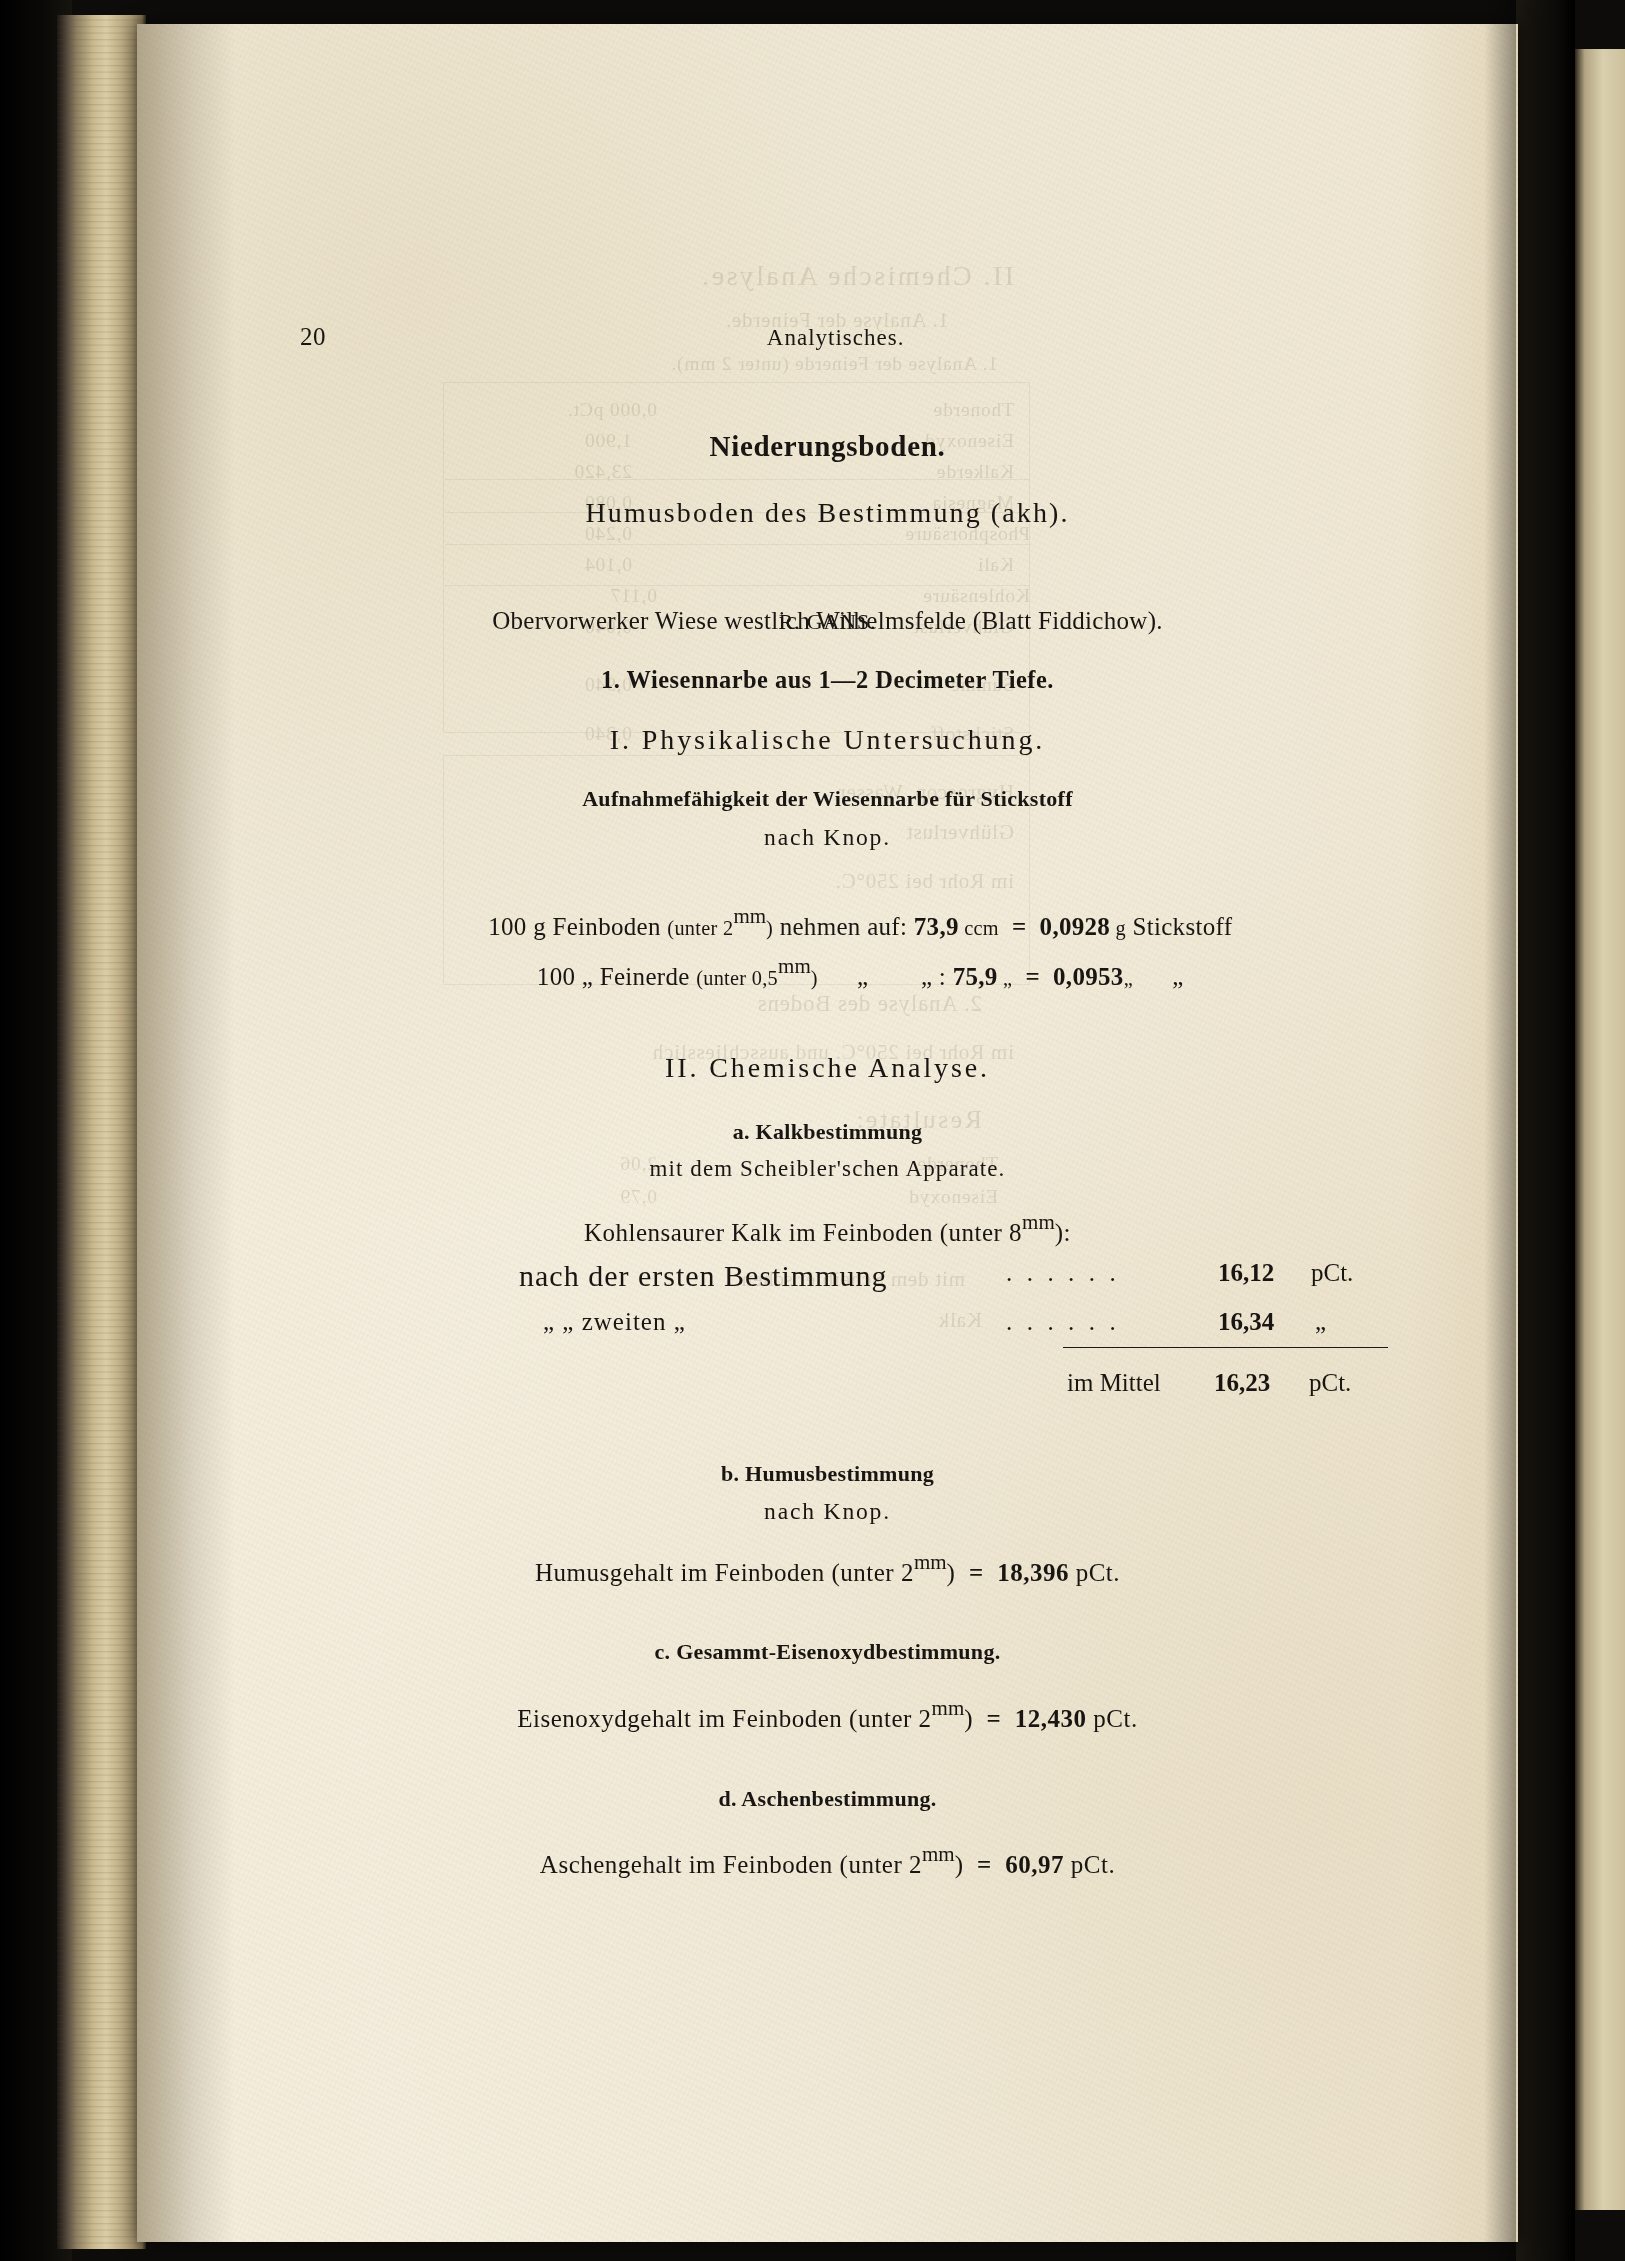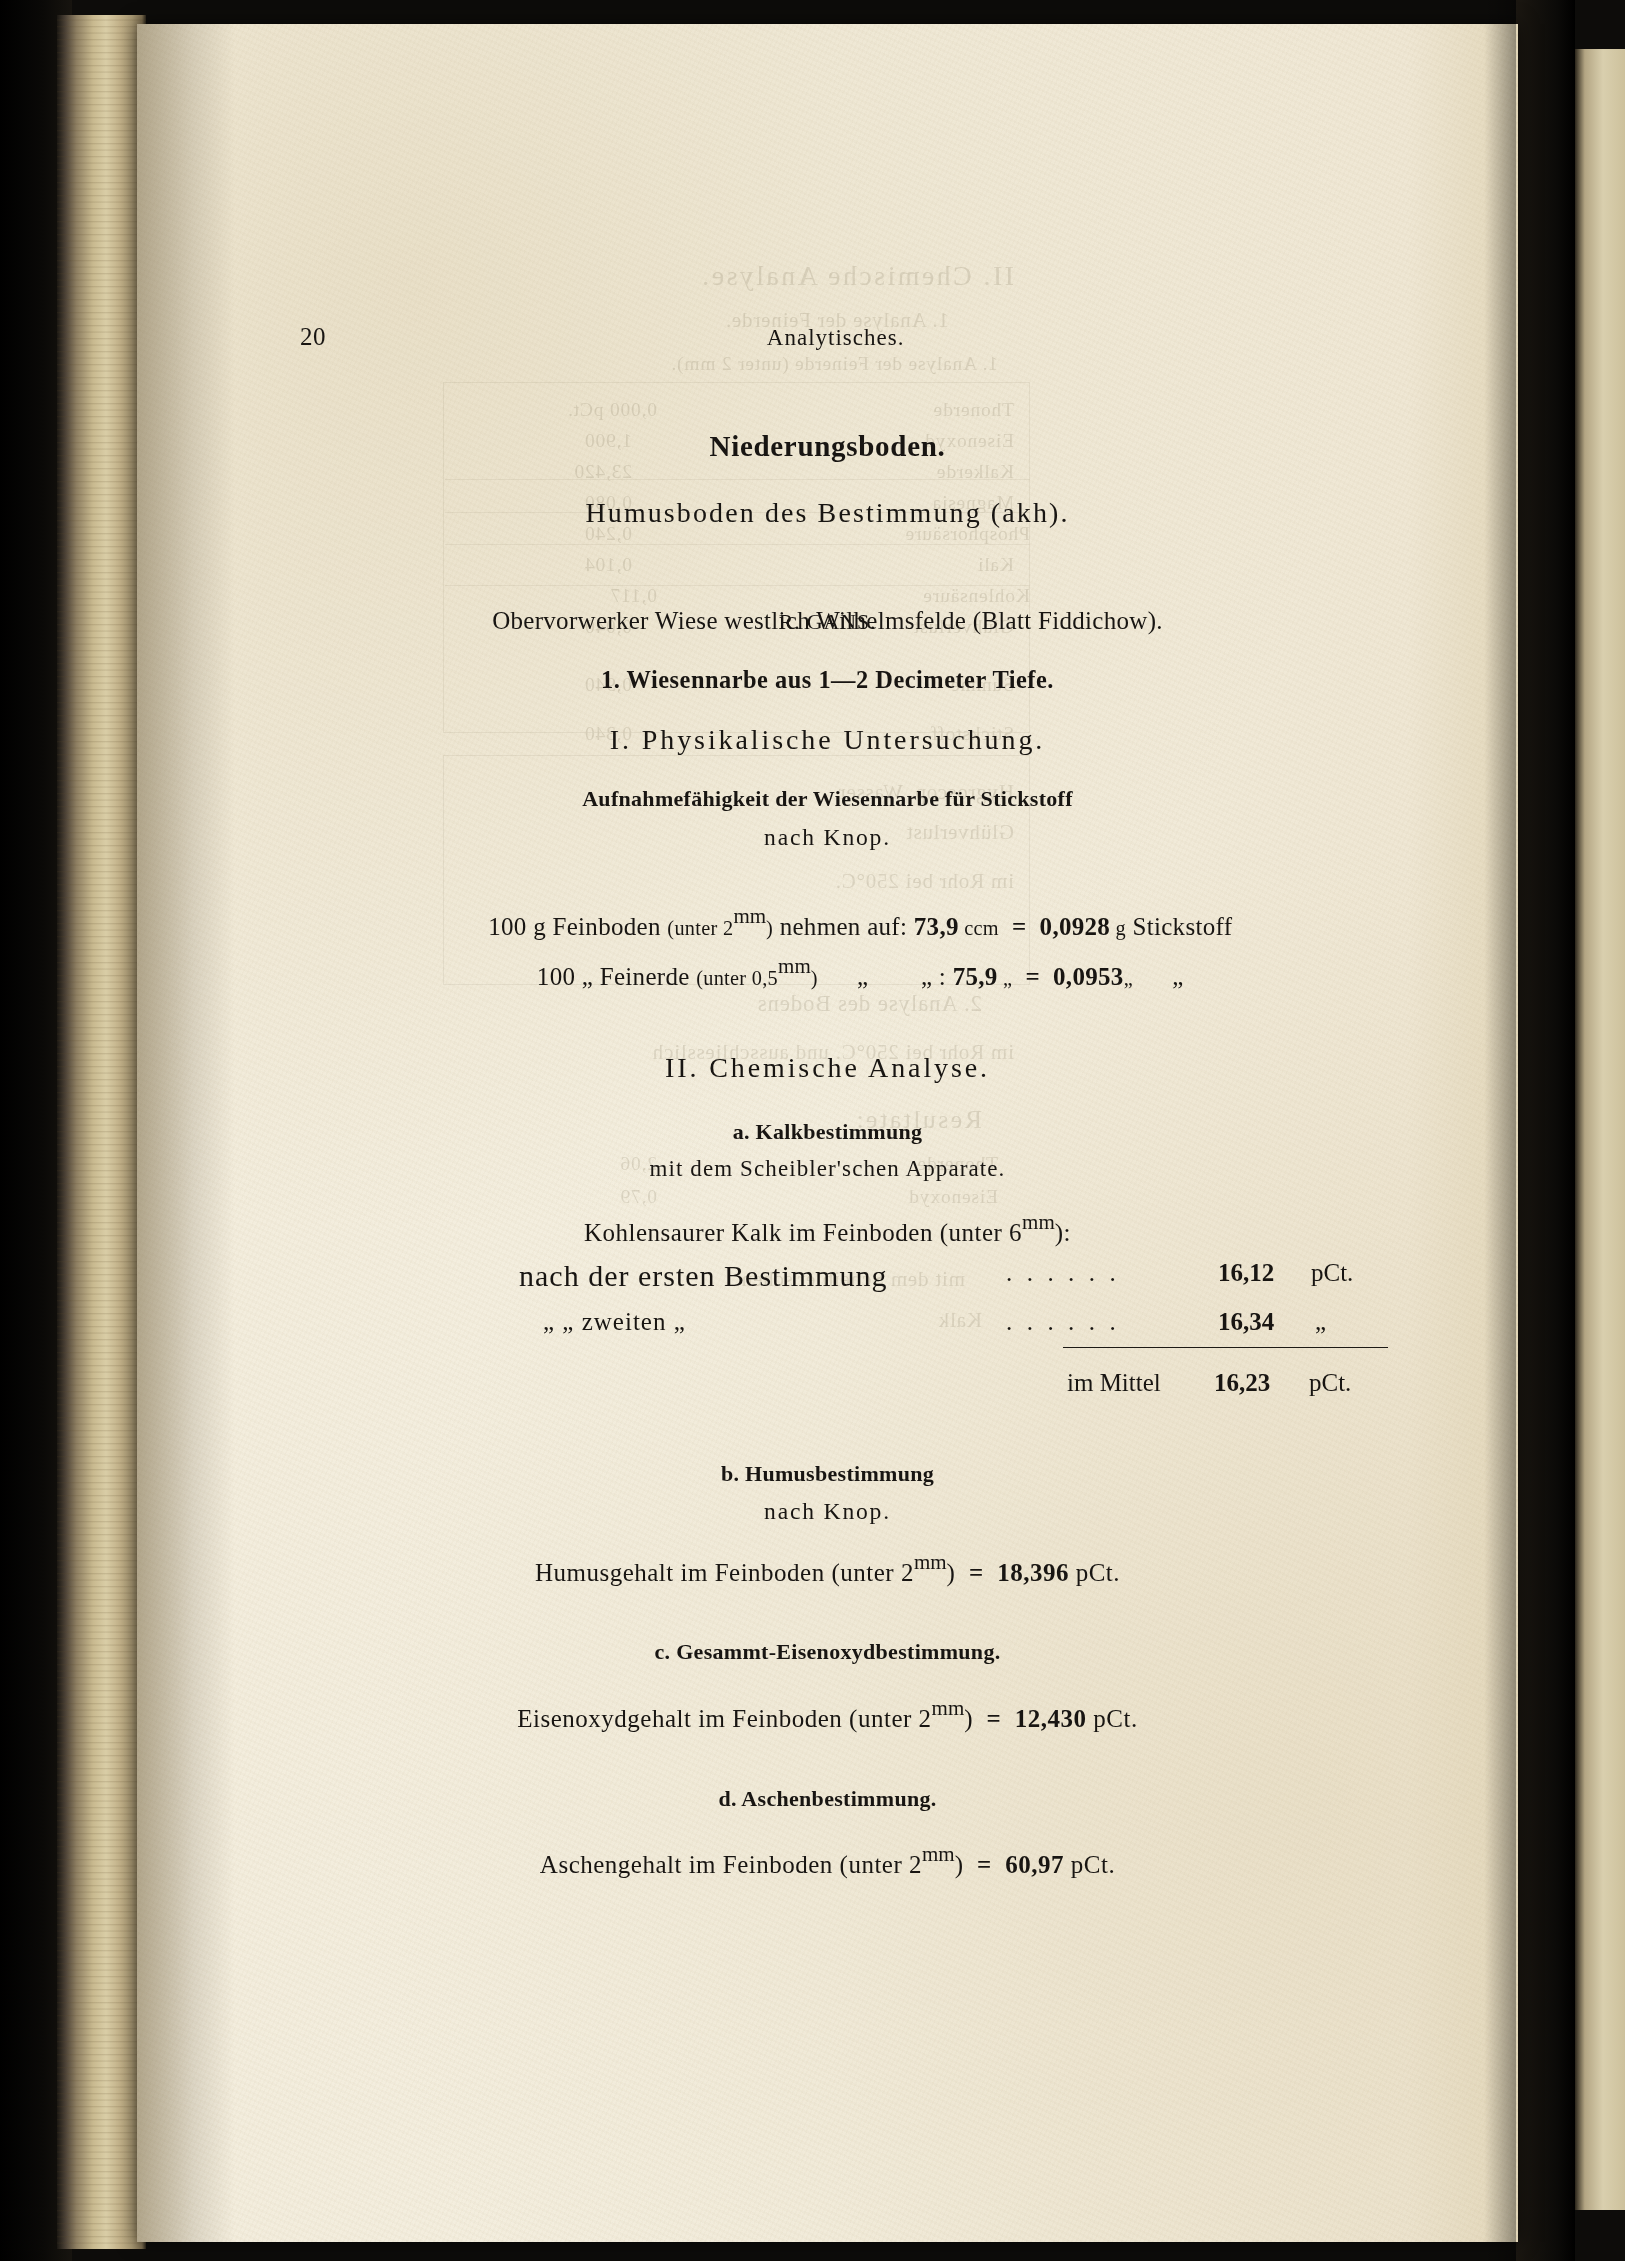--- a/index.html
+++ b/index.html
@@ -300,21 +300,21 @@
           <span>100 „</span><span> </span><span>Feinerde</span><span> </span><span class="sm">(unter 0,5</span><span class="sup">mm</span><span class="sm">)</span><span>      </span><span>„        „ :</span><span> </span><b>75,9</b><span class="sm"> </span><span class="sm">„</span><span>  </span><b>=</b><span>  </span><b>0,0953</b><span class="sm">„</span><span>      </span><span>„</span>
         </span>
       </div>
 
       <div class="blk center h-roman" style="top:1028px;">II. Chemische Analyse.</div>
 
       <div class="blk center h-small-bold" style="top:1095px;">a. Kalkbestimmung</div>
       <div class="blk center" style="top:1132px; font-size:23px; letter-spacing:1.1px;">mit dem Scheibler'schen Apparate.</div>
 
       <div class="blk" style="top:1186px; text-align:center;">
-        <span class="res-line"><span>Kohlensaurer Kalk im Feinboden (unter 6</span><span class="sup">mm</span><span>):</span></span>
+        <span class="res-line"><span>Kohlensaurer Kalk im Feinboden (unter 8</span><span class="sup">mm</span><span>):</span></span>
       </div>
 
       <div class="blk" style="top:1235px;">
         <div style="position:absolute; left:382px; top:0; font-size:30px; letter-spacing:1px;">nach  der  ersten  Bestimmung</div>
         <div style="position:absolute; left:869px; top:0; font-size:25px; letter-spacing:4.1px;">. . . . . .</div>
         <div style="position:absolute; left:1081px; top:0; font-size:25px; font-weight:bold;">16,12</div>
         <div style="position:absolute; left:1174px; top:0; font-size:25px;">pCt.</div>
       </div>
 
       <div class="blk" style="top:1284px;">

